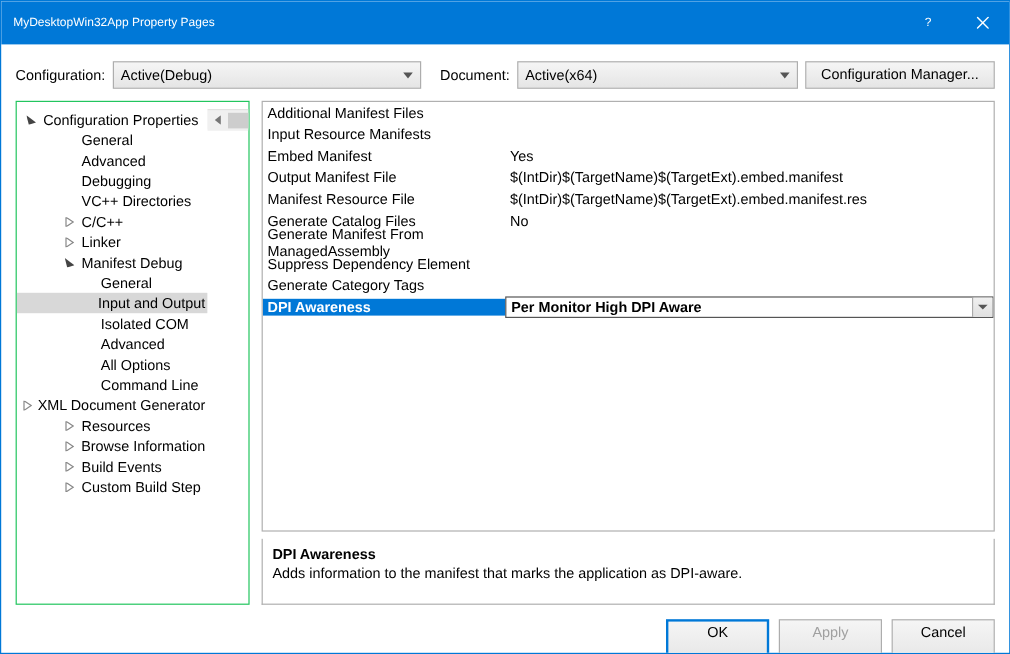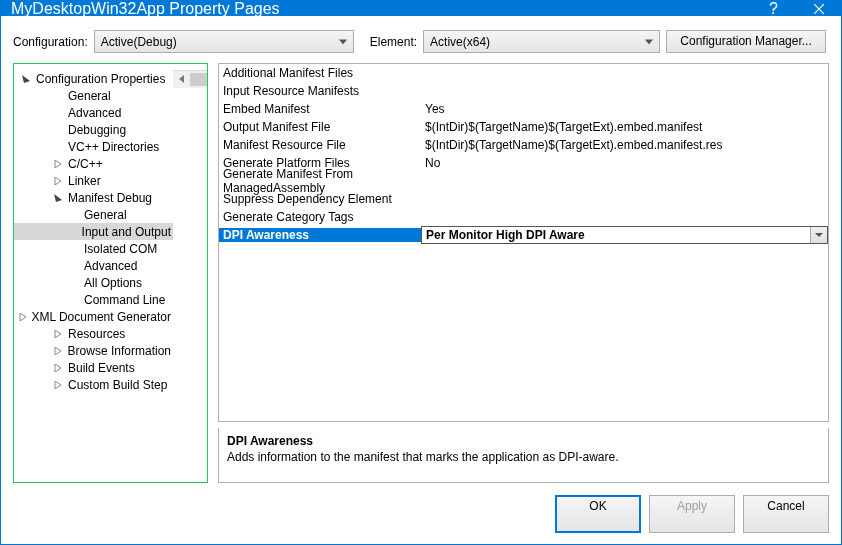--- a/index.html
+++ b/index.html
@@ -1,17 +1,17 @@
 <!DOCTYPE html>
 <html><head>
 <meta charset="utf-8">
 <style>
 * { box-sizing: border-box; margin: 0; padding: 0; }
 body { font-family: "Segoe UI", Tahoma, sans-serif; font-size: 12px; background: #fff; width: 842px; height: 545px; overflow: hidden; border: 1px solid #0078d7; }
-.titlebar { background: #0078d7; color: #fff; height: 15px; display: flex; align-items: center; padding: 0 0 0 10px; font-size: 16px; }
+.titlebar { background: #0078d7; color: #fff; height: 36px; display: flex; align-items: center; padding: 0 0 0 10px; font-size: 10px; }
 .titlebar .title { flex: 1; }
 .titlebar .tbtn { width: 45px; height: 30px; display: flex; align-items: center; justify-content: center; font-family: sans-serif; }
 .titlebar .tbtn svg { width: 10px; height: 10px; }
 .toprow { display: flex; align-items: center; padding: 14px 12px 10px 12px; gap: 6px; }
 .toprow label { font-size: 12px; }
 .combo { height: 23px; border: 1px solid #adadad; background: linear-gradient(#f5f5f5,#e5e5e5); display: flex; align-items: center; padding: 0 6px; position: relative; }
 .combo .arrow { position: absolute; right: 6px; top: 50%; transform: translateY(-50%); border-left: 4px solid transparent; border-right: 4px solid transparent; border-top: 5px solid #555; }
 #config-combo { width: 260px; }
 #platform-combo { width: 237px; }
 .cfgmgr { height: 23px; width: 160px; border: 1px solid #adadad; background: linear-gradient(#f5f5f5,#e5e5e5); font-size: 12px; cursor: default; text-align: center; line-height: 21px; }
@@ -60,21 +60,21 @@
       </svg>
   </div>
 </div>
 
 <div class="toprow">
   <label>Configuration:</label>
   <div class="combo" id="config-combo">
     <span>Active(Debug)</span>
     <span class="arrow"></span>
   </div>
-  <label style="margin-left:10px">Element:</label>
+  <label style="margin-left:10px">Document:</label>
   <div class="combo" id="platform-combo">
     <span>Active(x64)</span>
     <span class="arrow"></span>
   </div>
   <div class="cfgmgr">Configuration Manager...</div>
 </div>
 
 <div class="body">
   <div class="tree">
     <div class="tree-content">
@@ -285,21 +285,21 @@
         </div>
         <div class="grow">
           <div class="gname">Output Manifest File</div>
           <div class="gval">$(IntDir)$(TargetName)$(TargetExt).embed.manifest</div>
         </div>
         <div class="grow">
           <div class="gname">Manifest Resource File</div>
           <div class="gval">$(IntDir)$(TargetName)$(TargetExt).embed.manifest.res</div>
         </div>
         <div class="grow">
-          <div class="gname">Generate Platform Files</div>
+          <div class="gname">Generate Catalog Files</div>
           <div class="gval">No</div>
         </div>
         <div class="grow">
           <div class="gname">Generate Manifest From ManagedAssembly</div>
           <div class="gval"></div>
         </div>
         <div class="grow">
           <div class="gname">Suppress Dependency Element</div>
           <div class="gval"></div>
         </div>

